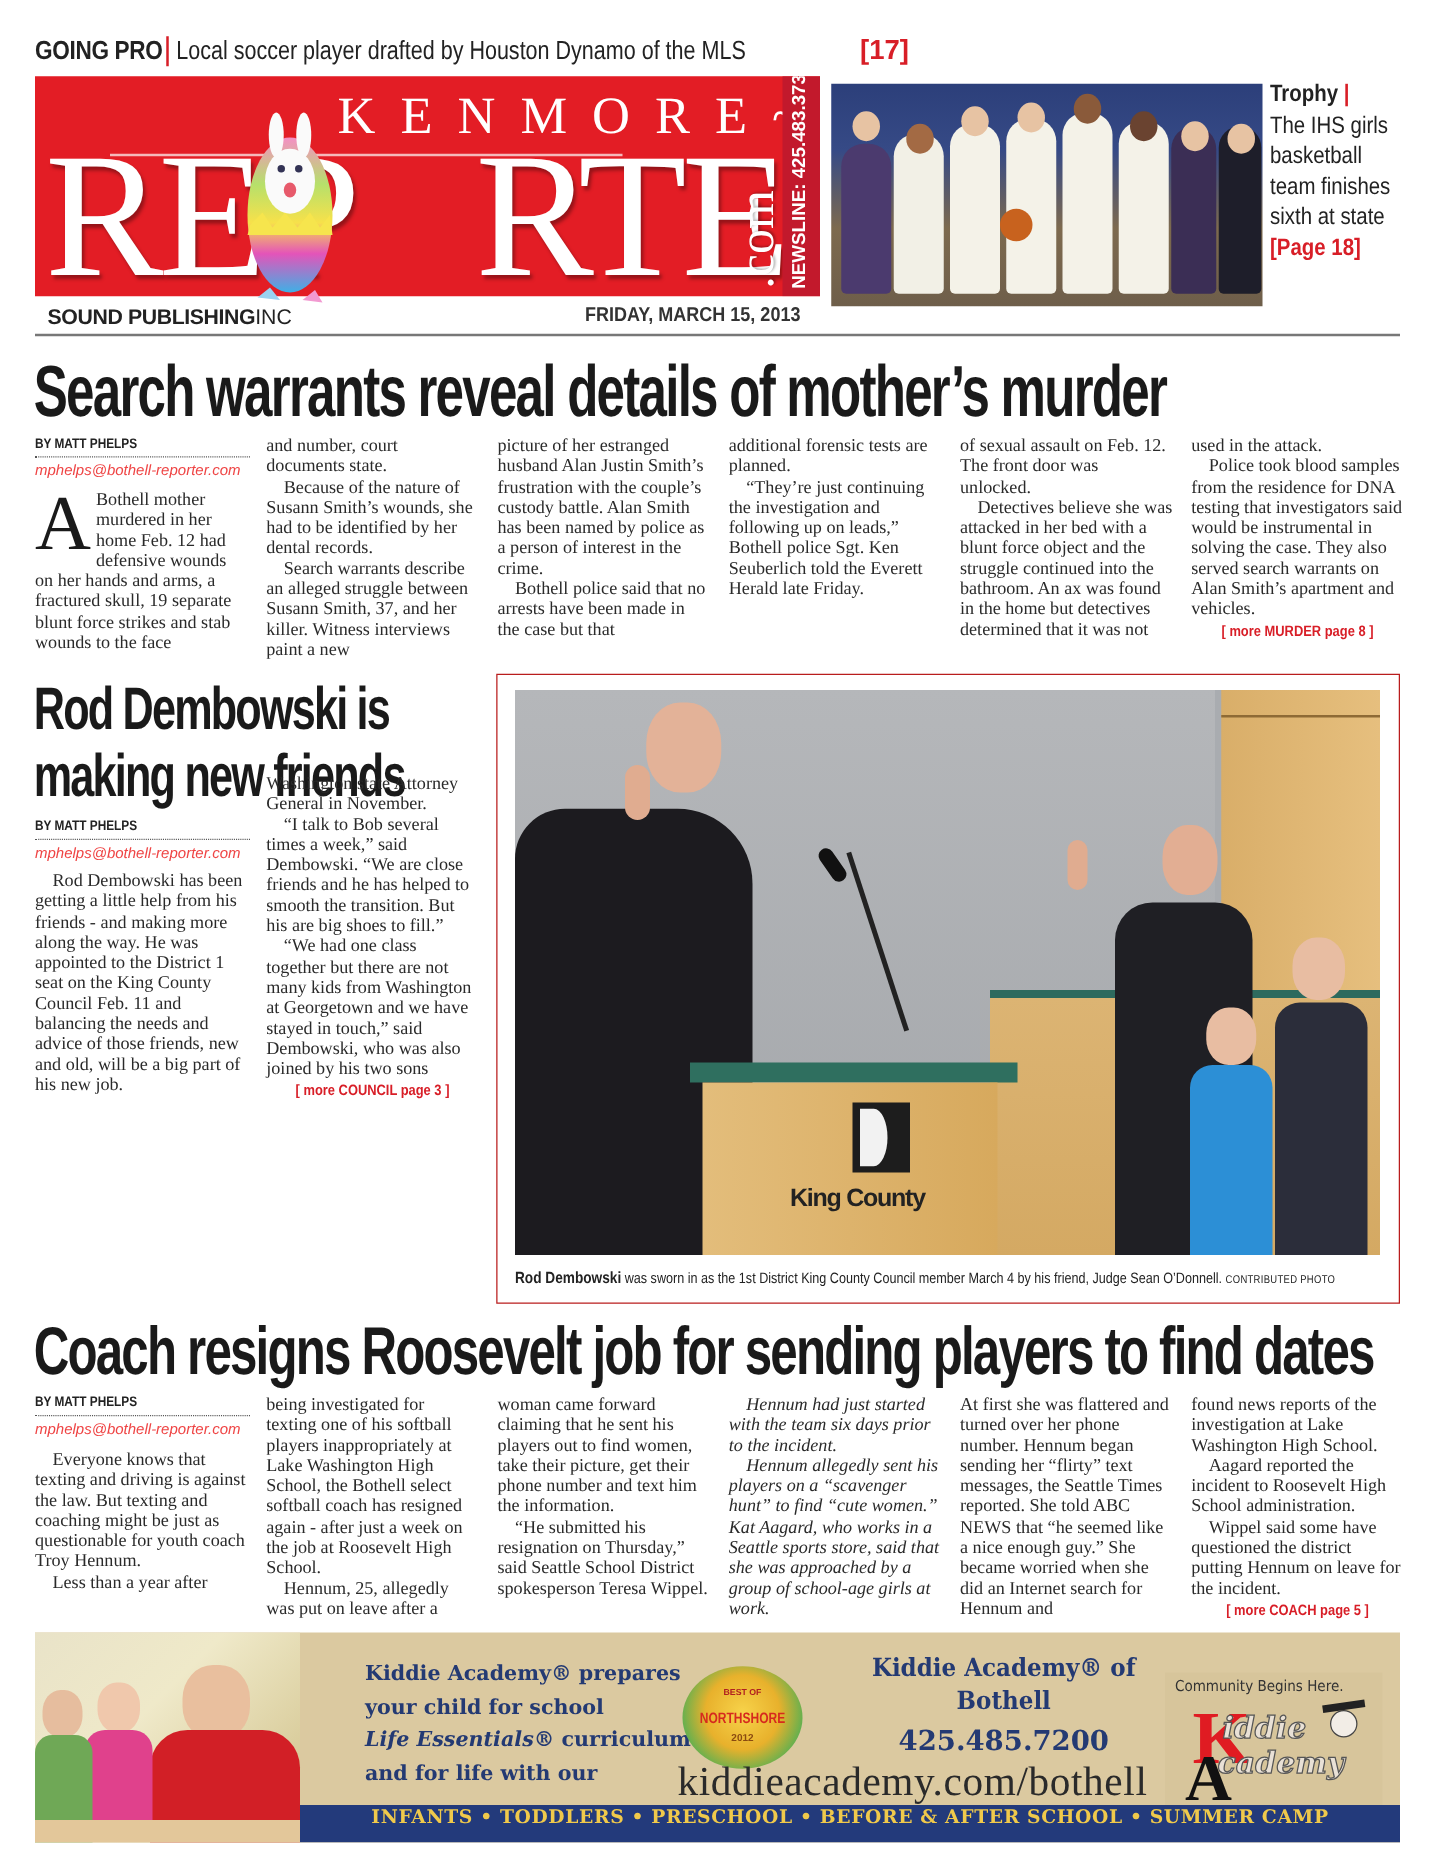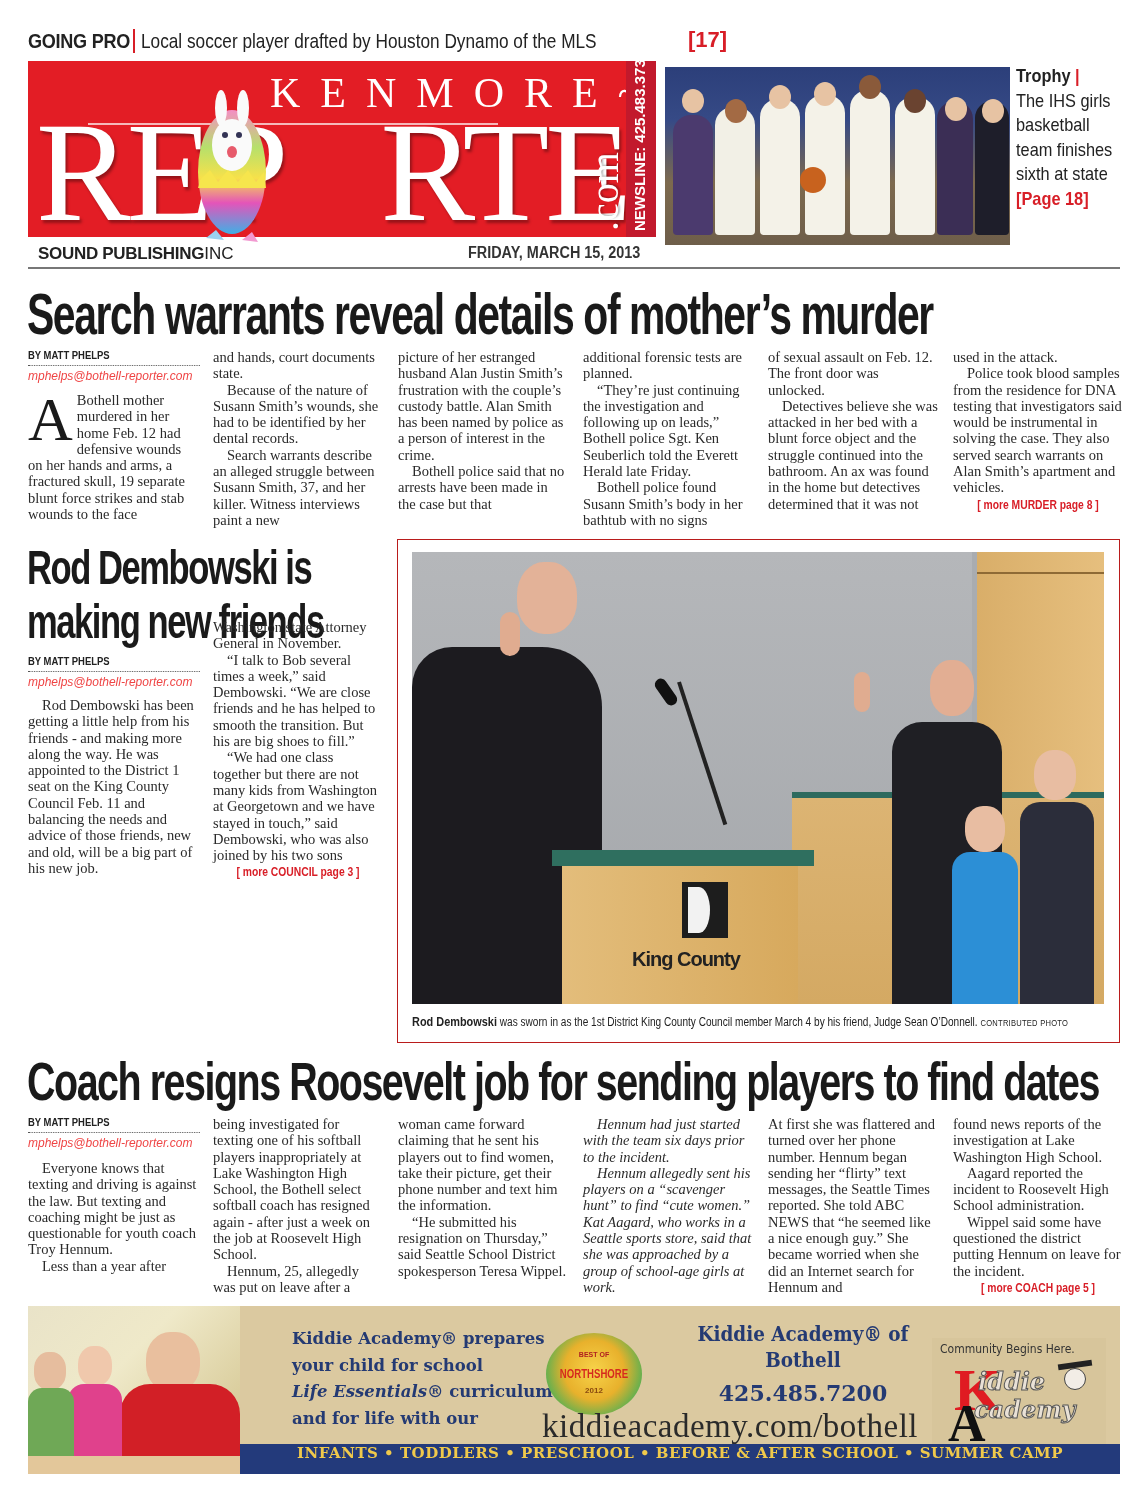--- a/index.html
+++ b/index.html
@@ -170,32 +170,31 @@
 
 <div class="byline" style="top:349px;">
   <div class="name">BY MATT PHELPS</div>
   <div class="email">mphelps@bothell-reporter.com</div>
 </div>
 
 <div class="col" style="left:28px;top:392px;">
   <p><span class="dropcap">A</span><span>Bothell mother murdered in her home Feb. 12 had defensive wounds on her hands and arms, a fractured skull, 19 separate blunt force strikes and stab wounds to the face</span></p>
 </div>
 <div class="col" style="left:213px;top:349px;">
-  <p>and hands, court documents state.</p>
+  <p>and number, court documents state.</p>
   <p class="ind">Because of the nature of Susann Smith’s wounds, she had to be identified by her dental records.</p>
   <p class="ind">Search warrants describe an alleged struggle between Susann Smith, 37, and her killer. Witness interviews paint a new</p>
 </div>
 <div class="col" style="left:398px;top:349px;">
   <p>picture of her estranged husband Alan Justin Smith’s frustration with the couple’s custody battle. Alan Smith has been named by police as a person of interest in the crime.</p>
   <p class="ind">Bothell police said that no arrests have been made in the case but that</p>
 </div>
 <div class="col" style="left:583px;top:349px;">
   <p>additional forensic tests are planned.</p>
   <p class="ind">“They’re just continuing the investigation and following up on leads,” Bothell police Sgt. Ken Seuberlich told the Everett Herald late Friday.</p>
-  <p class="ind">Bothell police found Susann Smith’s body in her bathtub with no signs</p>
 </div>
 <div class="col" style="left:768px;top:349px;">
   <p>of sexual assault on Feb. 12. The front door was unlocked.</p>
   <p class="ind">Detectives believe she was attacked in her bed with a blunt force object and the struggle continued into the bathroom. An ax was found in the home but detectives determined that it was not</p>
 </div>
 <div class="col" style="left:953px;top:349px;">
   <p>used in the attack.</p>
   <p class="ind">Police took blood samples from the residence for DNA testing that investigators said would be instrumental in solving the case. They also served search warrants on Alan Smith’s apartment and vehicles.</p>
   <div class="jump">[ more MURDER page 8 ]</div>
 </div>

